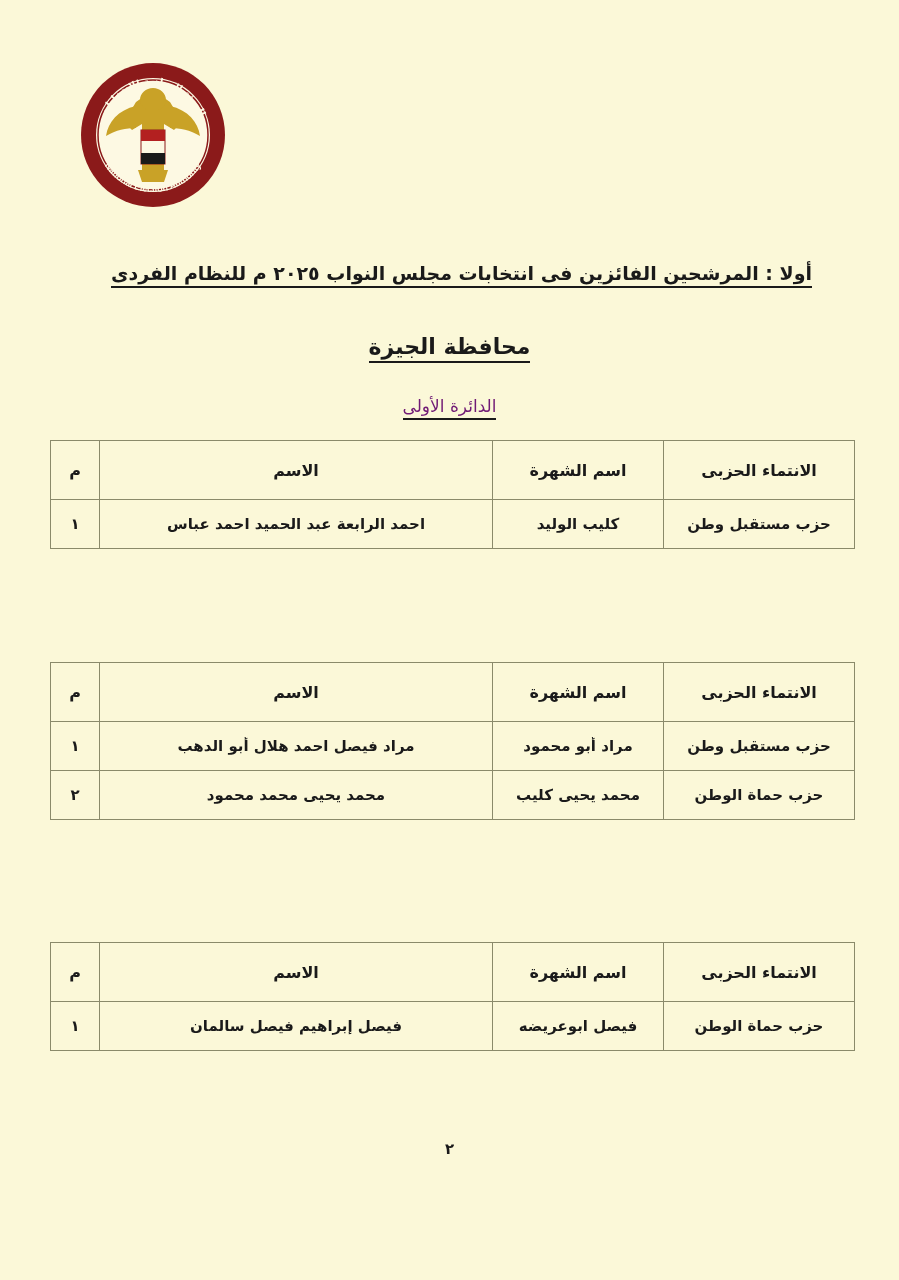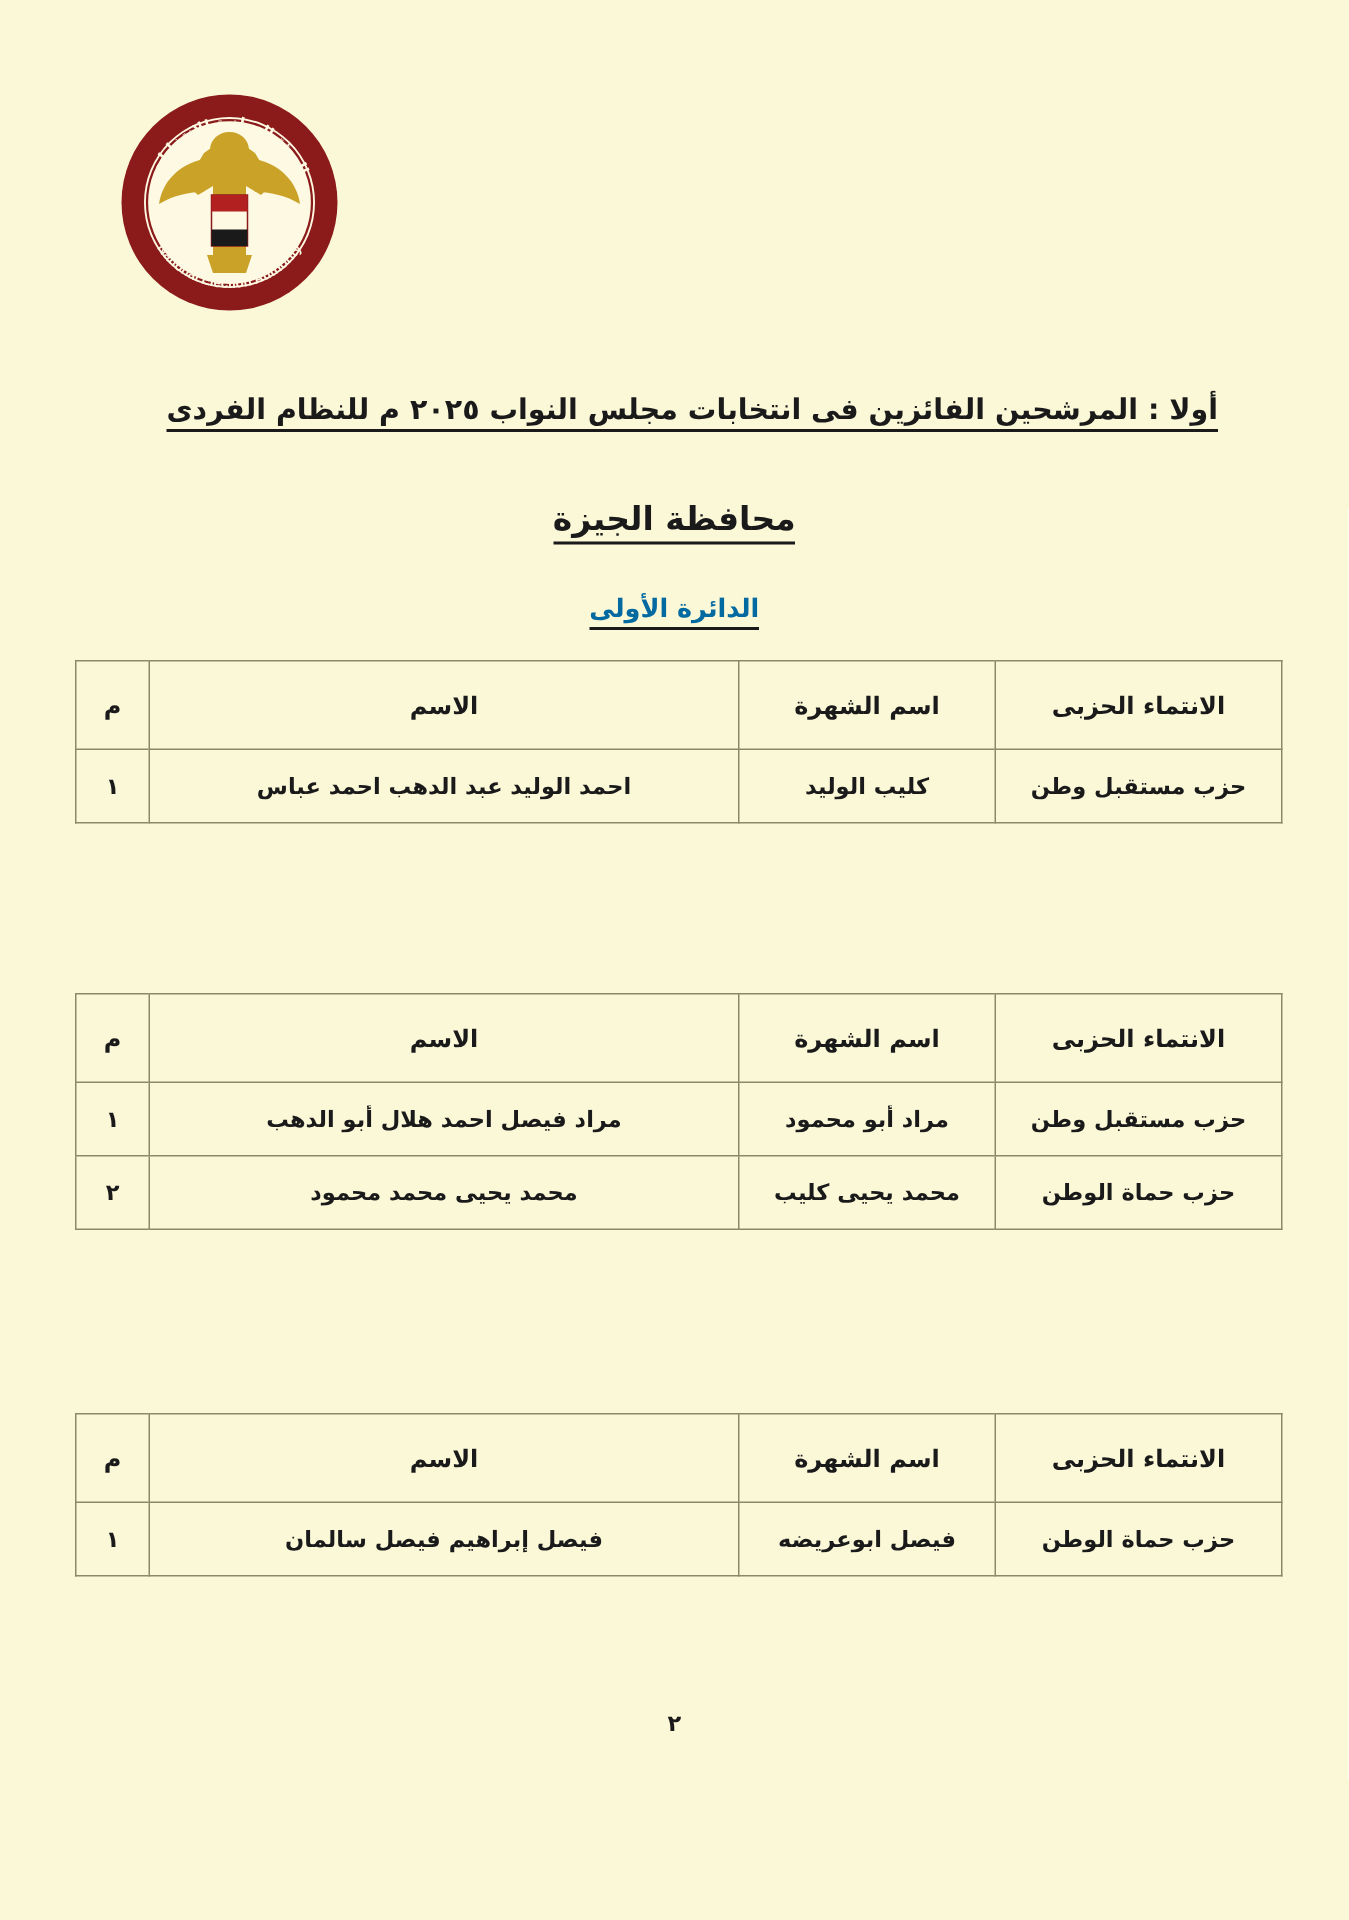--- a/index.html
+++ b/index.html
@@ -52,22 +52,22 @@
     font-size: 22px;
     font-weight: bold;
     color: #1a1a1a;
   }
   .gov-title span {
     border-bottom: 2px solid #1a1a1a;
     padding-bottom: 2px;
   }
   .district-title {
     font-size: 17px;
-    font-weight: bold;
-    color: #0369a1;
+    font-weight: normal;
+    color: #701a75;
     text-align: center;
   }
   .district-title span {
     border-bottom: 2px solid #1a1a1a;
     padding-bottom: 2px;
   }
 
   
   .tbl {
     position: absolute;
@@ -176,21 +176,21 @@
     </thead>
     <tbody>
       <tr>
         <td class="col-party">
             <span class="cell-stretch">حزب مستقبل وطن</span>
           </td>
         <td class="col-fame">
             <span class="cell-stretch">كليب الوليد</span>
           </td>
         <td class="col-name">
-            <span class="cell-stretch">احمد الوليد عبد الدهب احمد عباس</span>
+            <span class="cell-stretch">احمد الرابعة عبد الحميد احمد عباس</span>
           </td>
         <td class="col-num">١</td>
       </tr>
     </tbody>
   </table>
 
 
   <table class="tbl" style="top:662px;">
     <thead>
       <tr>

